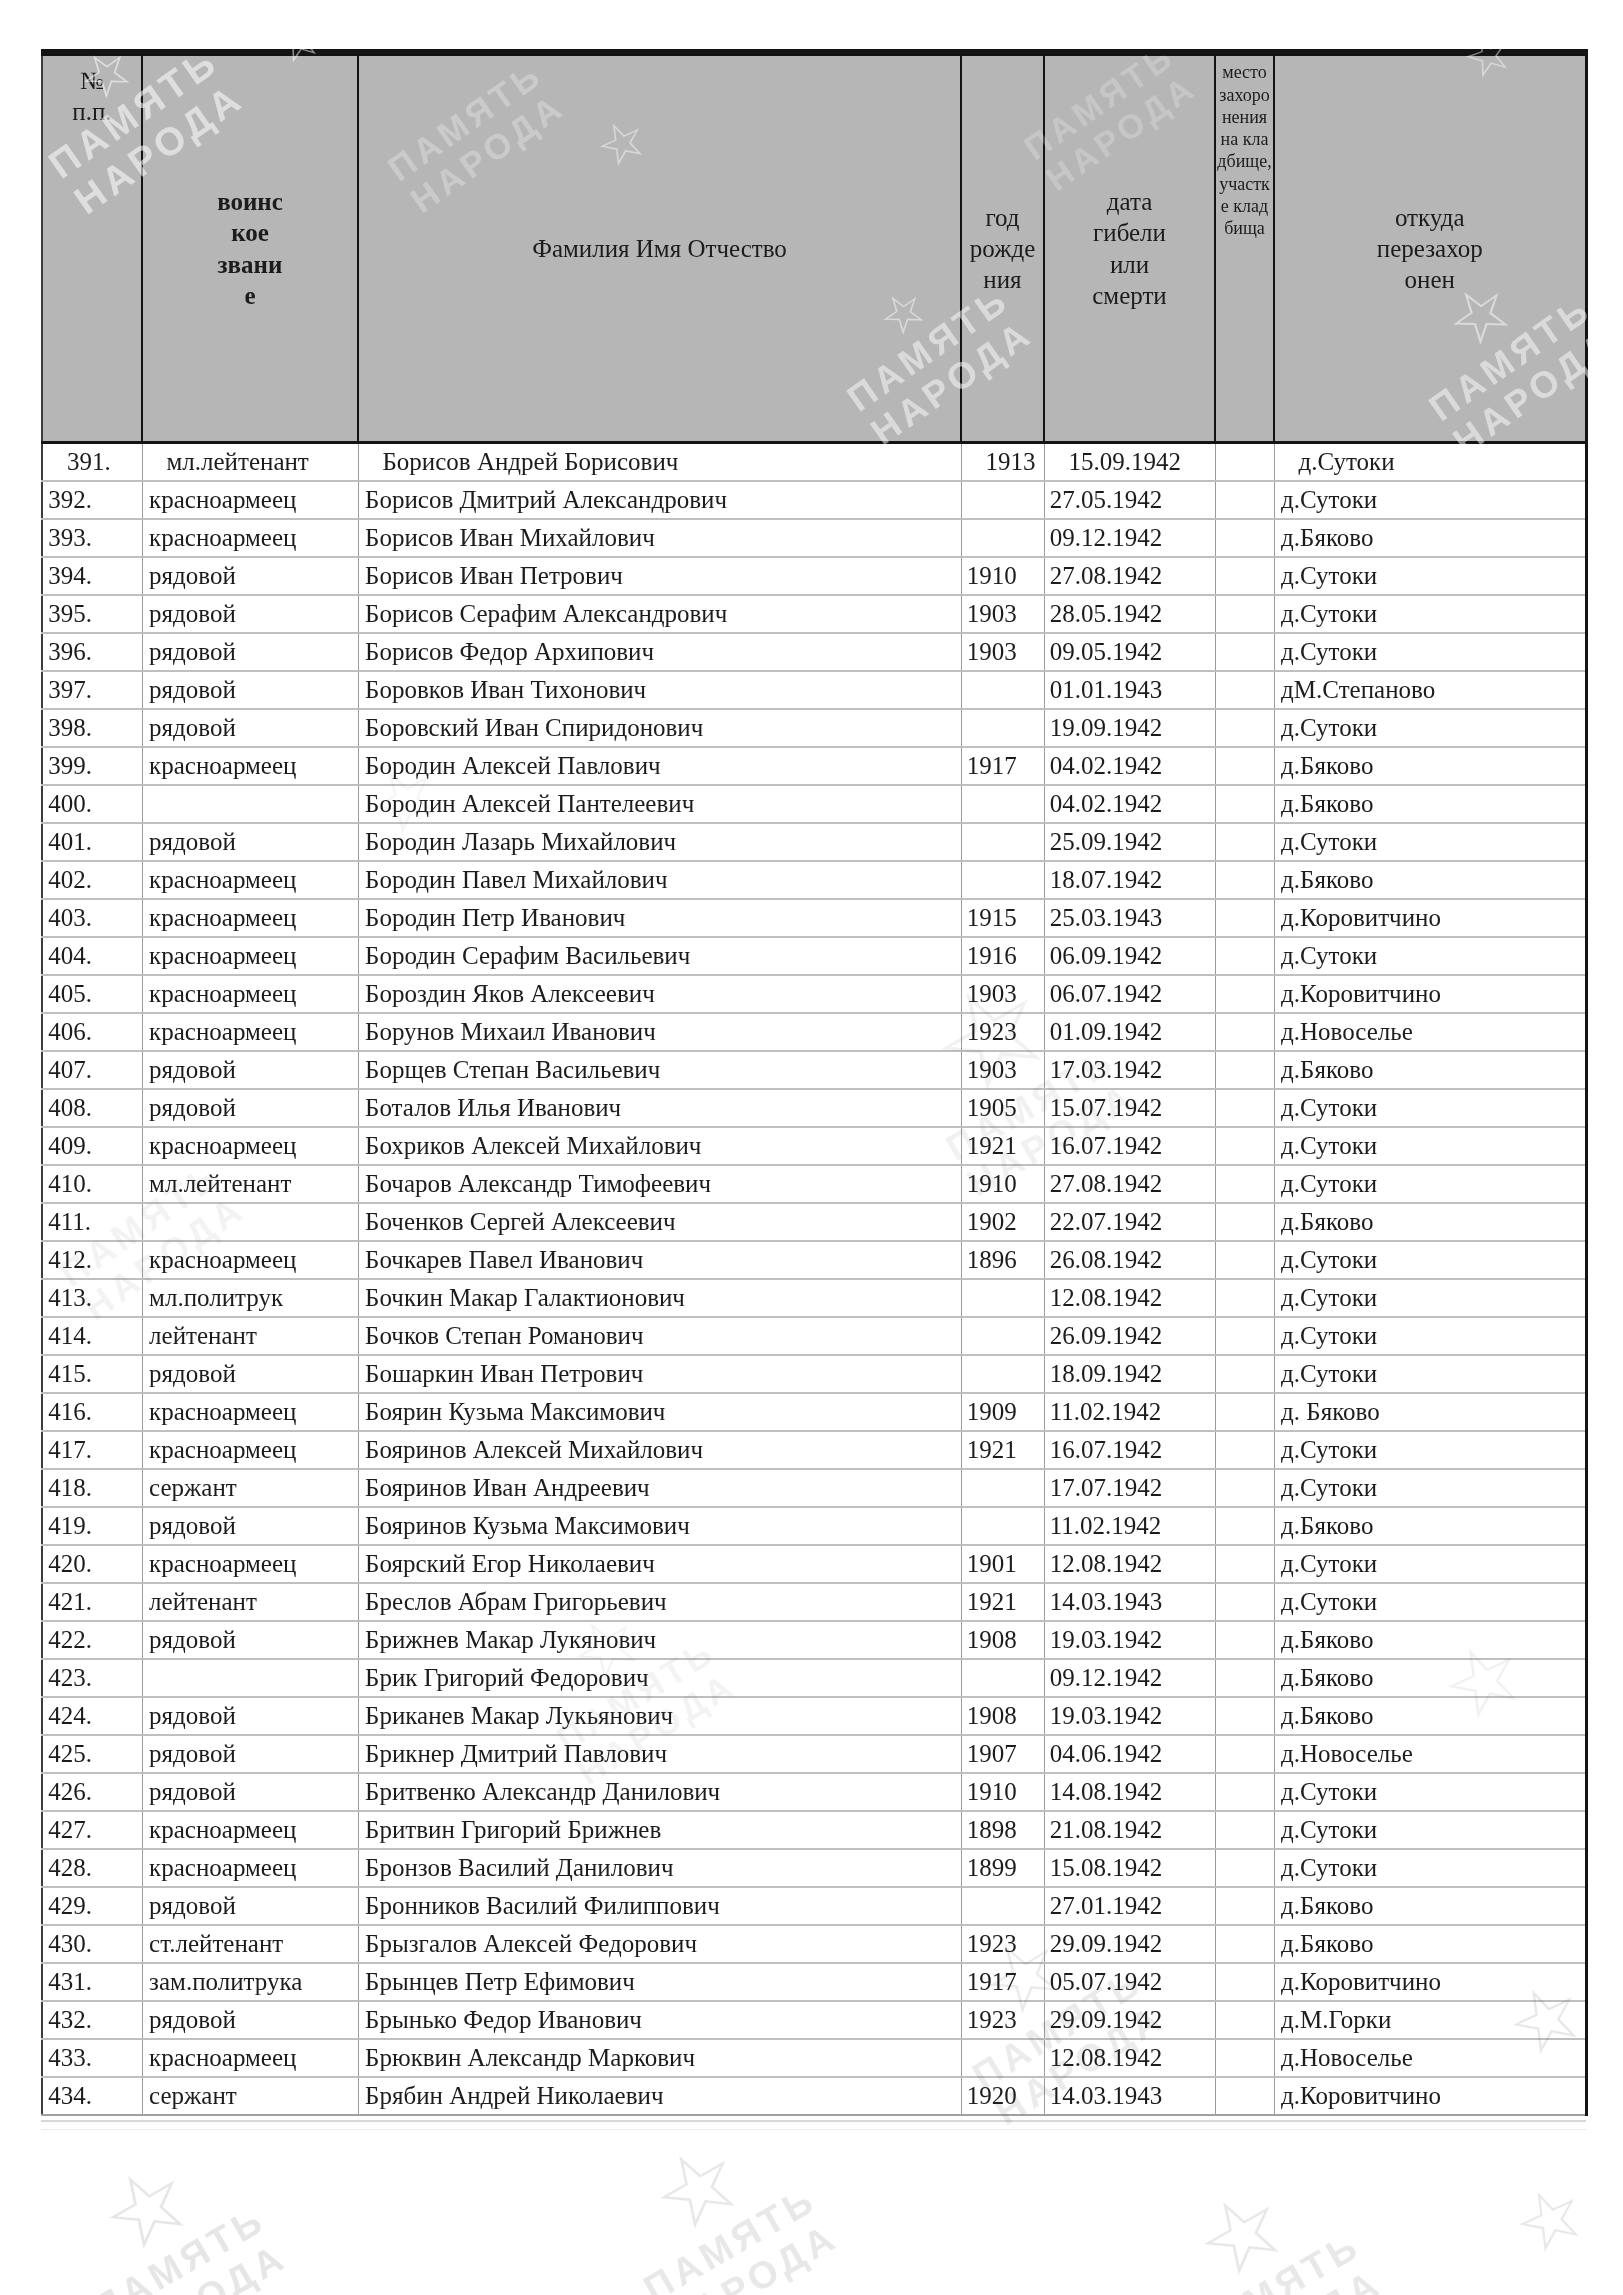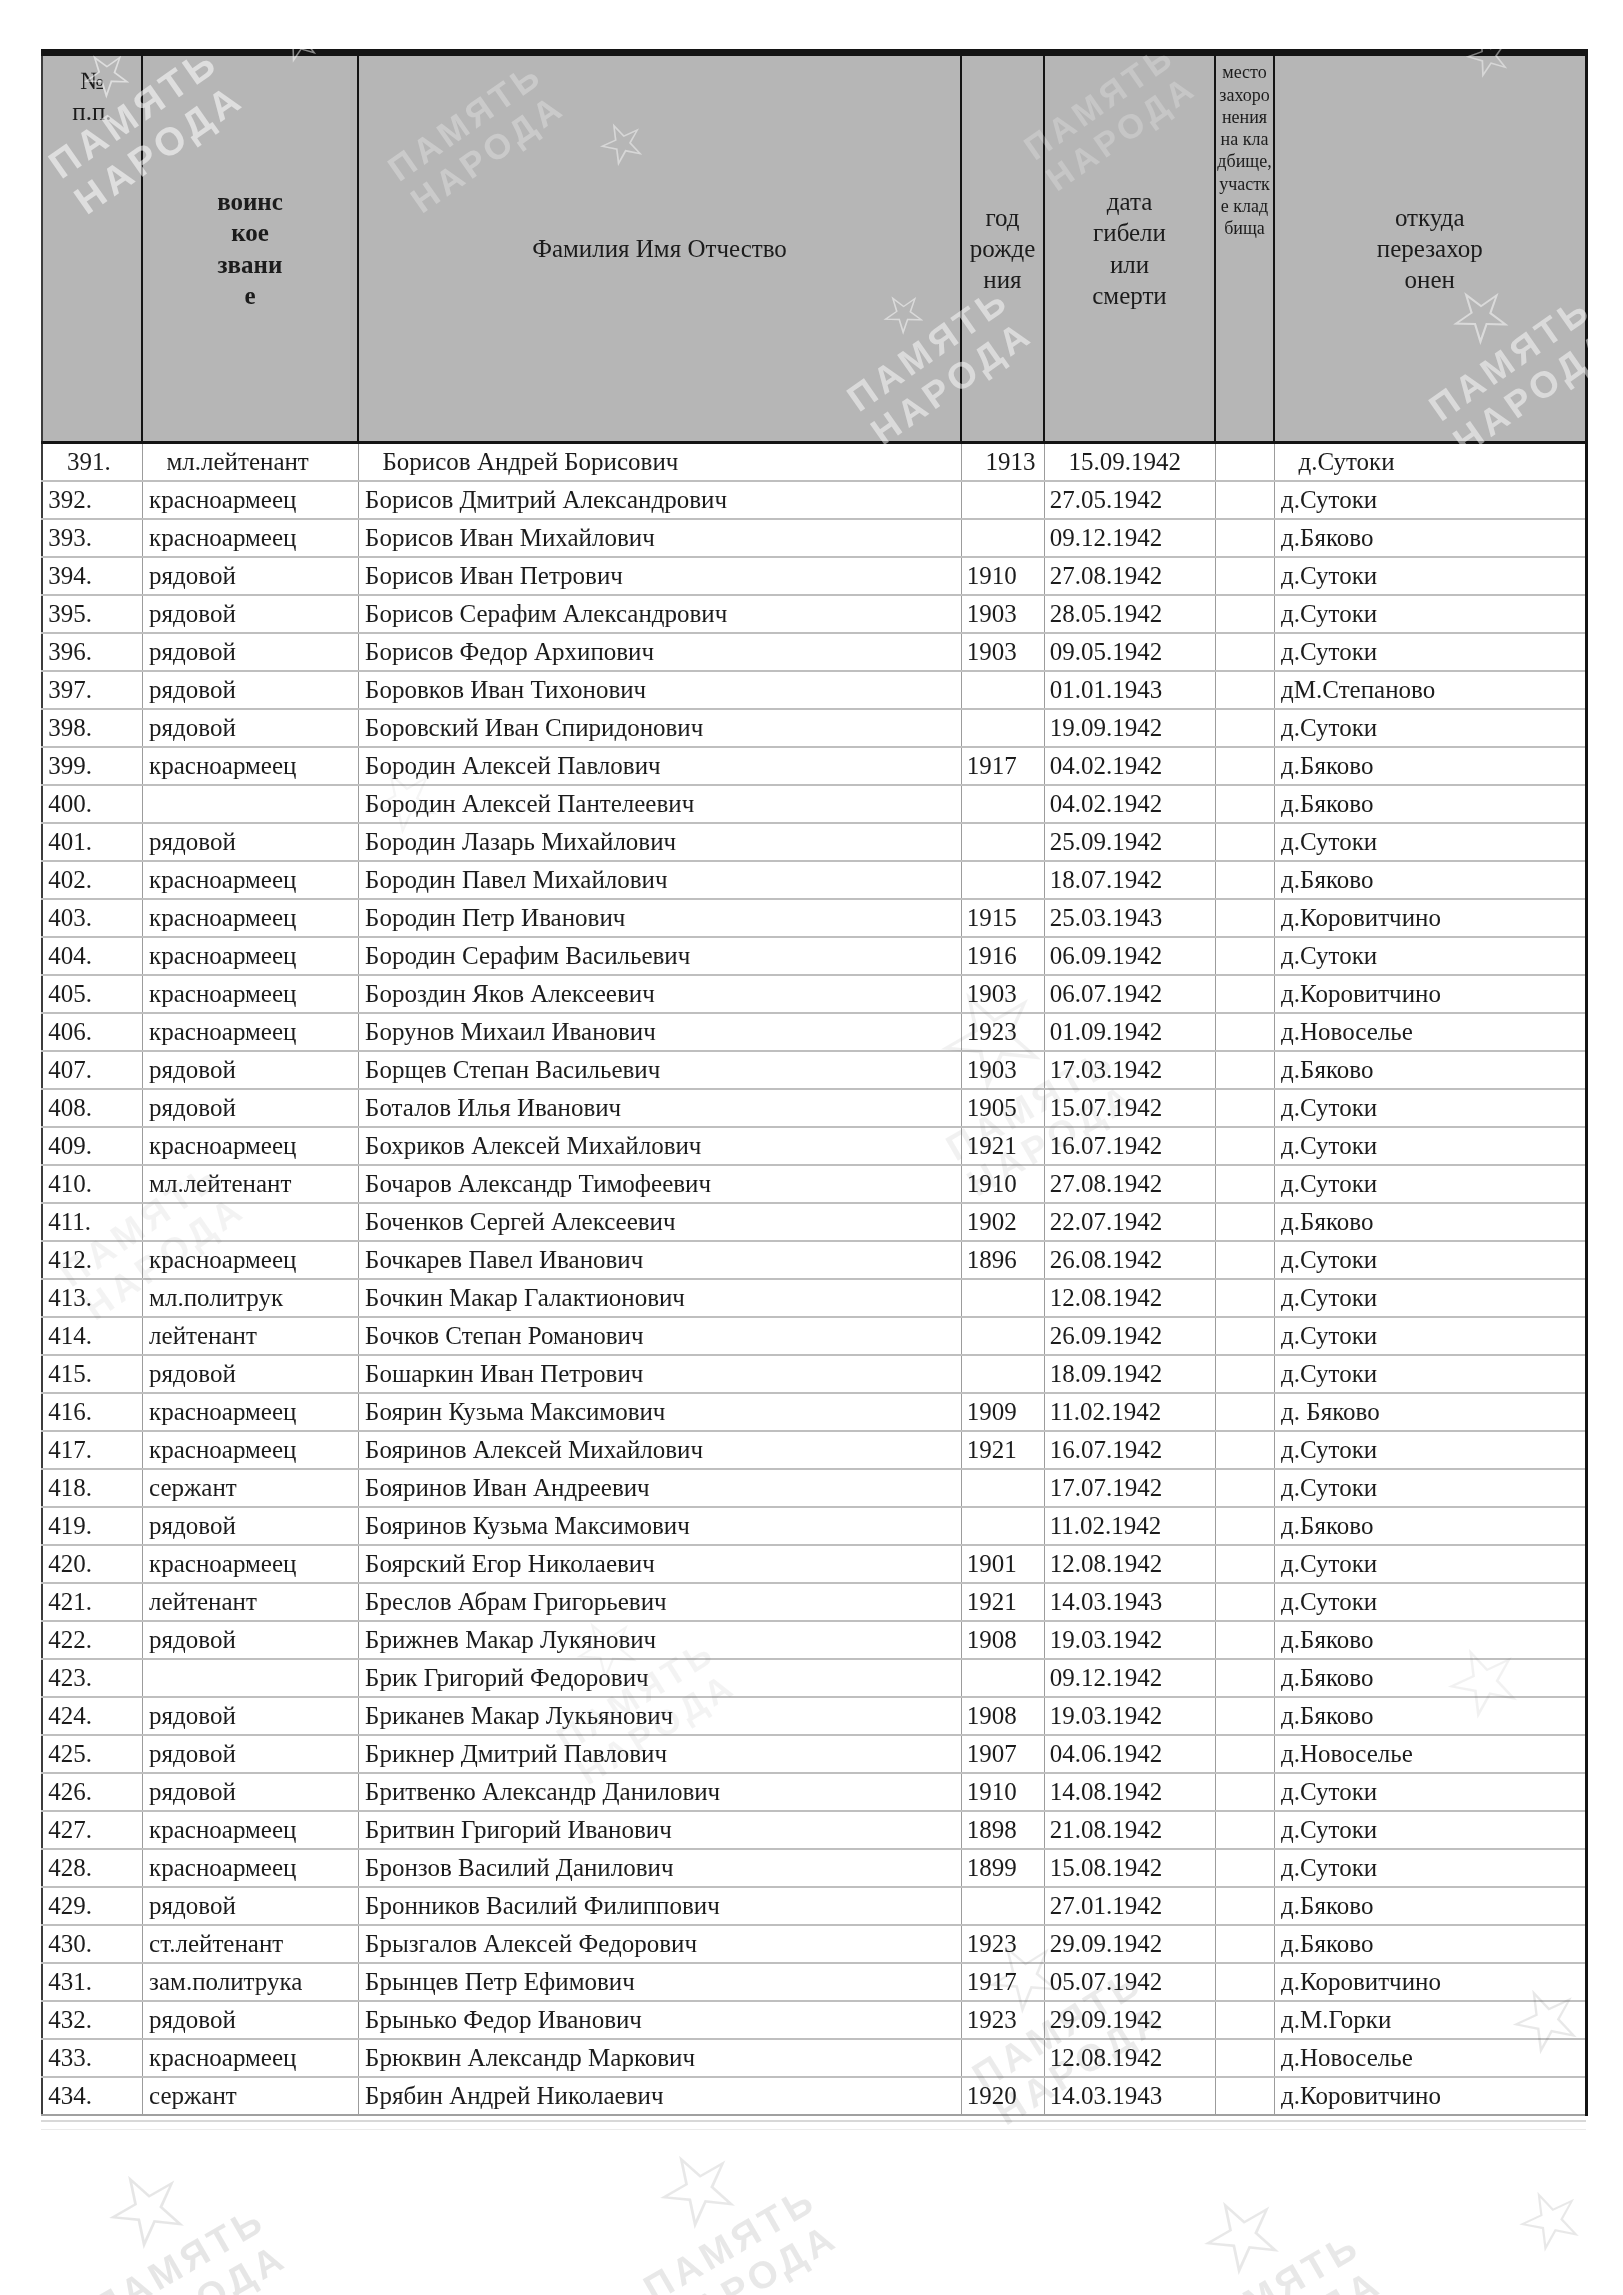--- a/index.html
+++ b/index.html
@@ -397,21 +397,21 @@
           <td class="c-rank">рядовой</td>
           <td class="c-name">Бритвенко Александр Данилович</td>
           <td class="c-born">1910</td>
           <td class="c-died">14.08.1942</td>
           <td class="c-site"></td>
           <td class="c-from">д.Сутоки</td>
         </tr>
         <tr>
           <td class="c-num">427.</td>
           <td class="c-rank">красноармеец</td>
-          <td class="c-name">Бритвин Григорий Иванович</td>
+          <td class="c-name">Бритвин Григорий Брижнев</td>
           <td class="c-born">1898</td>
           <td class="c-died">21.08.1942</td>
           <td class="c-site"></td>
           <td class="c-from">д.Сутоки</td>
         </tr>
         <tr>
           <td class="c-num">428.</td>
           <td class="c-rank">красноармеец</td>
           <td class="c-name">Бронзов Василий Данилович</td>
           <td class="c-born">1899</td>

